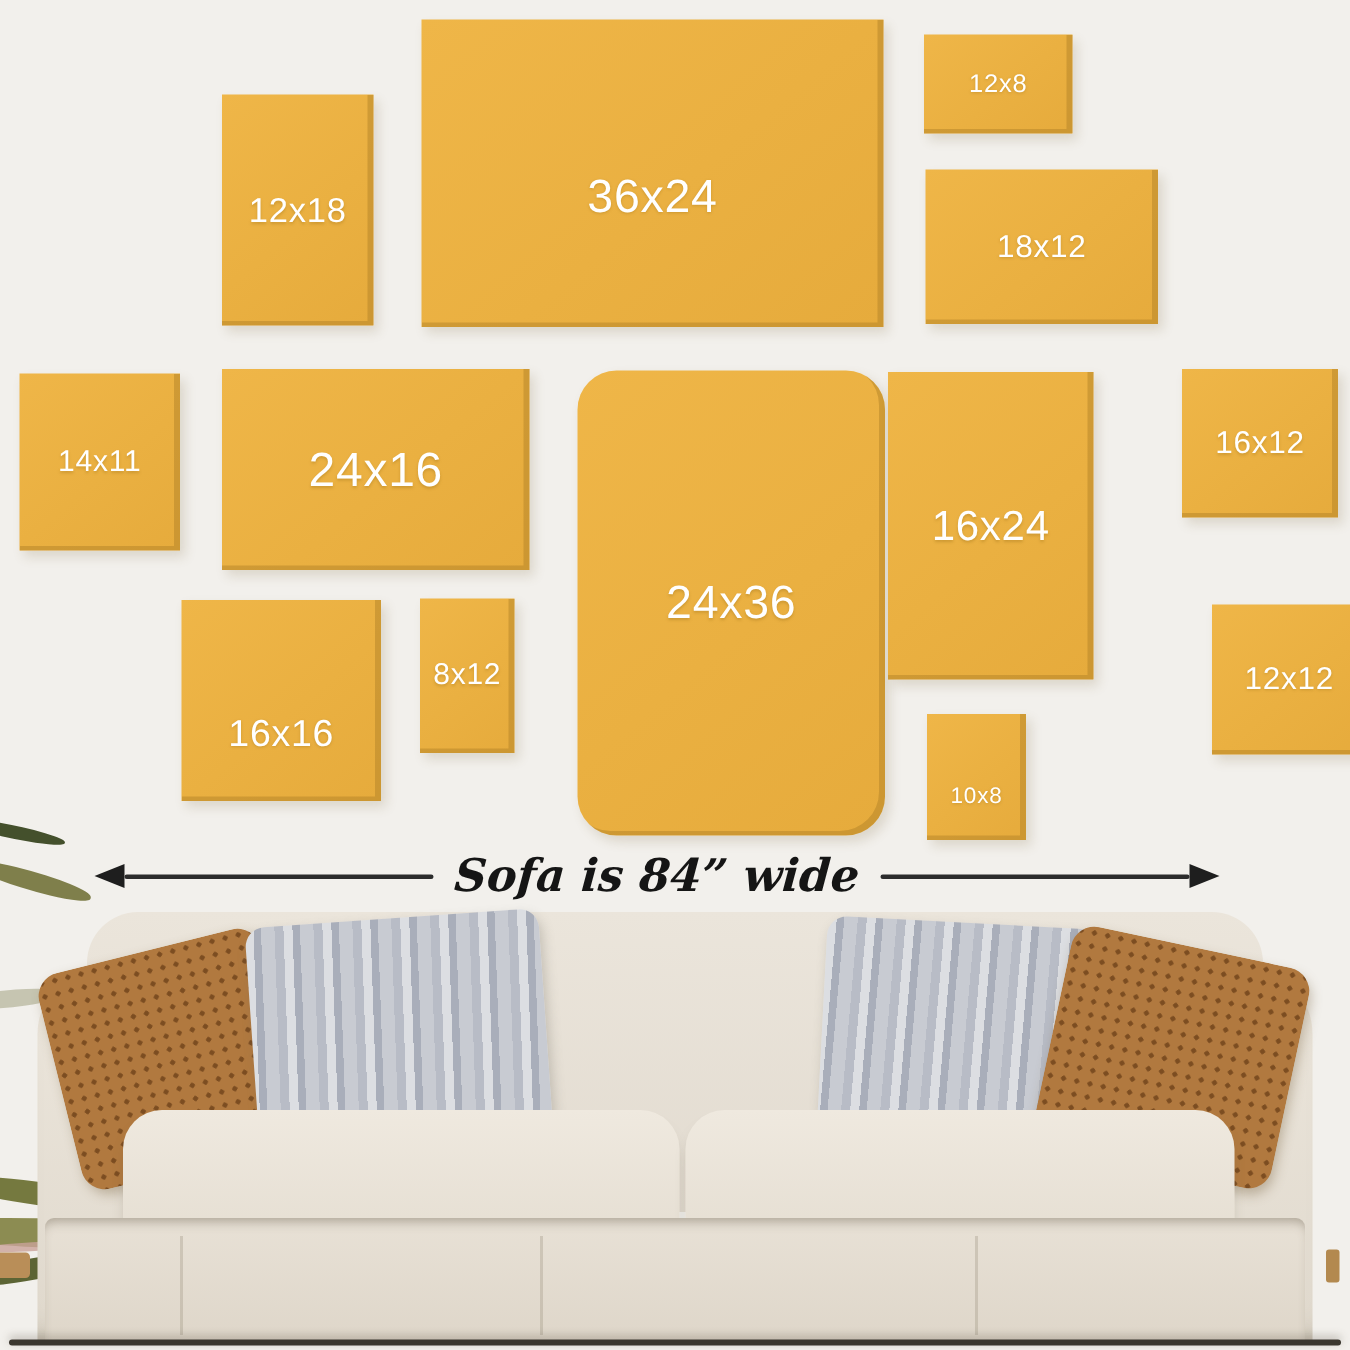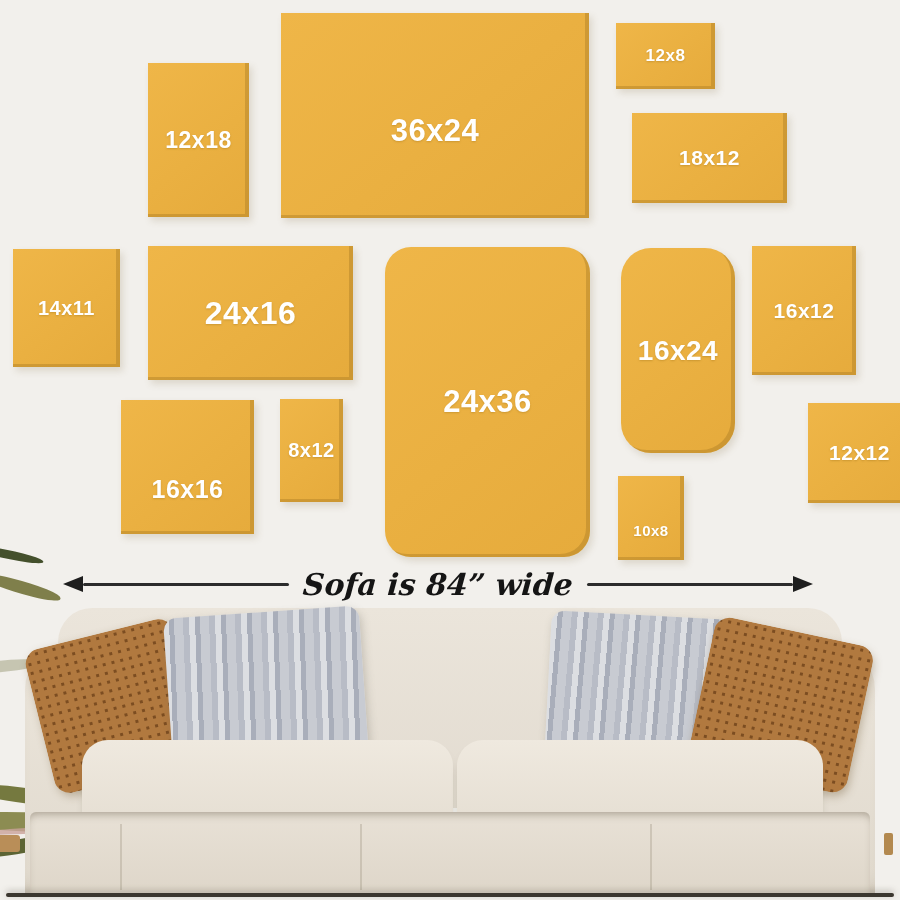--- a/index.html
+++ b/index.html
@@ -9,21 +9,21 @@
     font-family:"Liberation Sans", sans-serif;
   }
   
   .frame{
     position:absolute;display:flex;align-items:center;justify-content:center;
     background:linear-gradient(140deg,#efb648 0%,#eab041 55%,#e6ab3c 100%);
     box-shadow:inset -4px -3px 0 rgba(172,126,38,.45), 3px 4px 7px rgba(120,100,55,.18);
     z-index:3;
   }
   .frame span{
-    color:#ffffff;font-weight:bold;letter-spacing:.5px;
+    color:#ffffff;font-weight:normal;letter-spacing:.5px;
     text-shadow:0 1px 2px rgba(150,105,20,.35);
     text-align:right;
   }
   
   .arrow-row{
     position:absolute;left:63px;top:566px;width:750px;height:36px;
     display:flex;align-items:center;z-index:4;
   }
   .arrow-line{flex:1;height:3px;background:#2c2c2c;border-radius:2px;}
   .ah{width:0;height:0;border-top:8px solid transparent;border-bottom:8px solid transparent;}
@@ -95,36 +95,36 @@
   <div>
       <div class="frame" style="left: 148px; top: 63px; width: 101px; height: 154px;">
       <span style="font-size: 23px;">12x18</span>
     </div>
       <div class="frame" style="left: 281px; top: 13px; width: 308px; height: 205px;">
       <span style="font-size: 31px; margin-top: 30px;">36x24</span>
     </div>
       <div class="frame" style="left: 616px; top: 23px; width: 99px; height: 66px;">
       <span style="font-size: 17px;">12x8</span>
     </div>
-      <div class="frame" style="left: 632px; top: 113px; width: 155px; height: 90px;">
+      <div class="frame" style="left: 617px; top: 113px; width: 155px; height: 103px;">
       <span style="font-size: 21px;">18x12</span>
     </div>
       <div class="frame" style="left: 13px; top: 249px; width: 107px; height: 118px;">
       <span style="font-size: 20px;">14x11</span>
     </div>
       <div class="frame" style="left: 148px; top: 246px; width: 205px; height: 134px;">
       <span style="font-size: 32px;">24x16</span>
     </div>
       <div class="frame" style="left: 385px; top: 247px; width: 205px; height: 310px; border-radius: 26px;">
       <span style="font-size: 31px;">24x36</span>
     </div>
-      <div class="frame" style="left: 621px; top: 248px; width: 114px; height: 205px; border-radius: 30px;">
+      <div class="frame" style="left: 592px; top: 248px; width: 137px; height: 205px;">
       <span style="font-size: 28px;">16x24</span>
     </div>
-      <div class="frame" style="left: 752px; top: 246px; width: 104px; height: 129px;">
+      <div class="frame" style="left: 788px; top: 246px; width: 104px; height: 99px;">
       <span style="font-size: 21px;">16x12</span>
     </div>
       <div class="frame" style="left: 121px; top: 400px; width: 133px; height: 134px;">
       <span style="font-size: 25px; margin-top: 45px;">16x16</span>
     </div>
       <div class="frame" style="left: 280px; top: 399px; width: 63px; height: 103px;">
       <span style="font-size: 20px;">8x12</span>
     </div>
       <div class="frame" style="left: 776px; top: 403px; width: 103px; height: 100px; margin-left: 32px;">
       <span style="font-size: 21px;">12x12</span>

